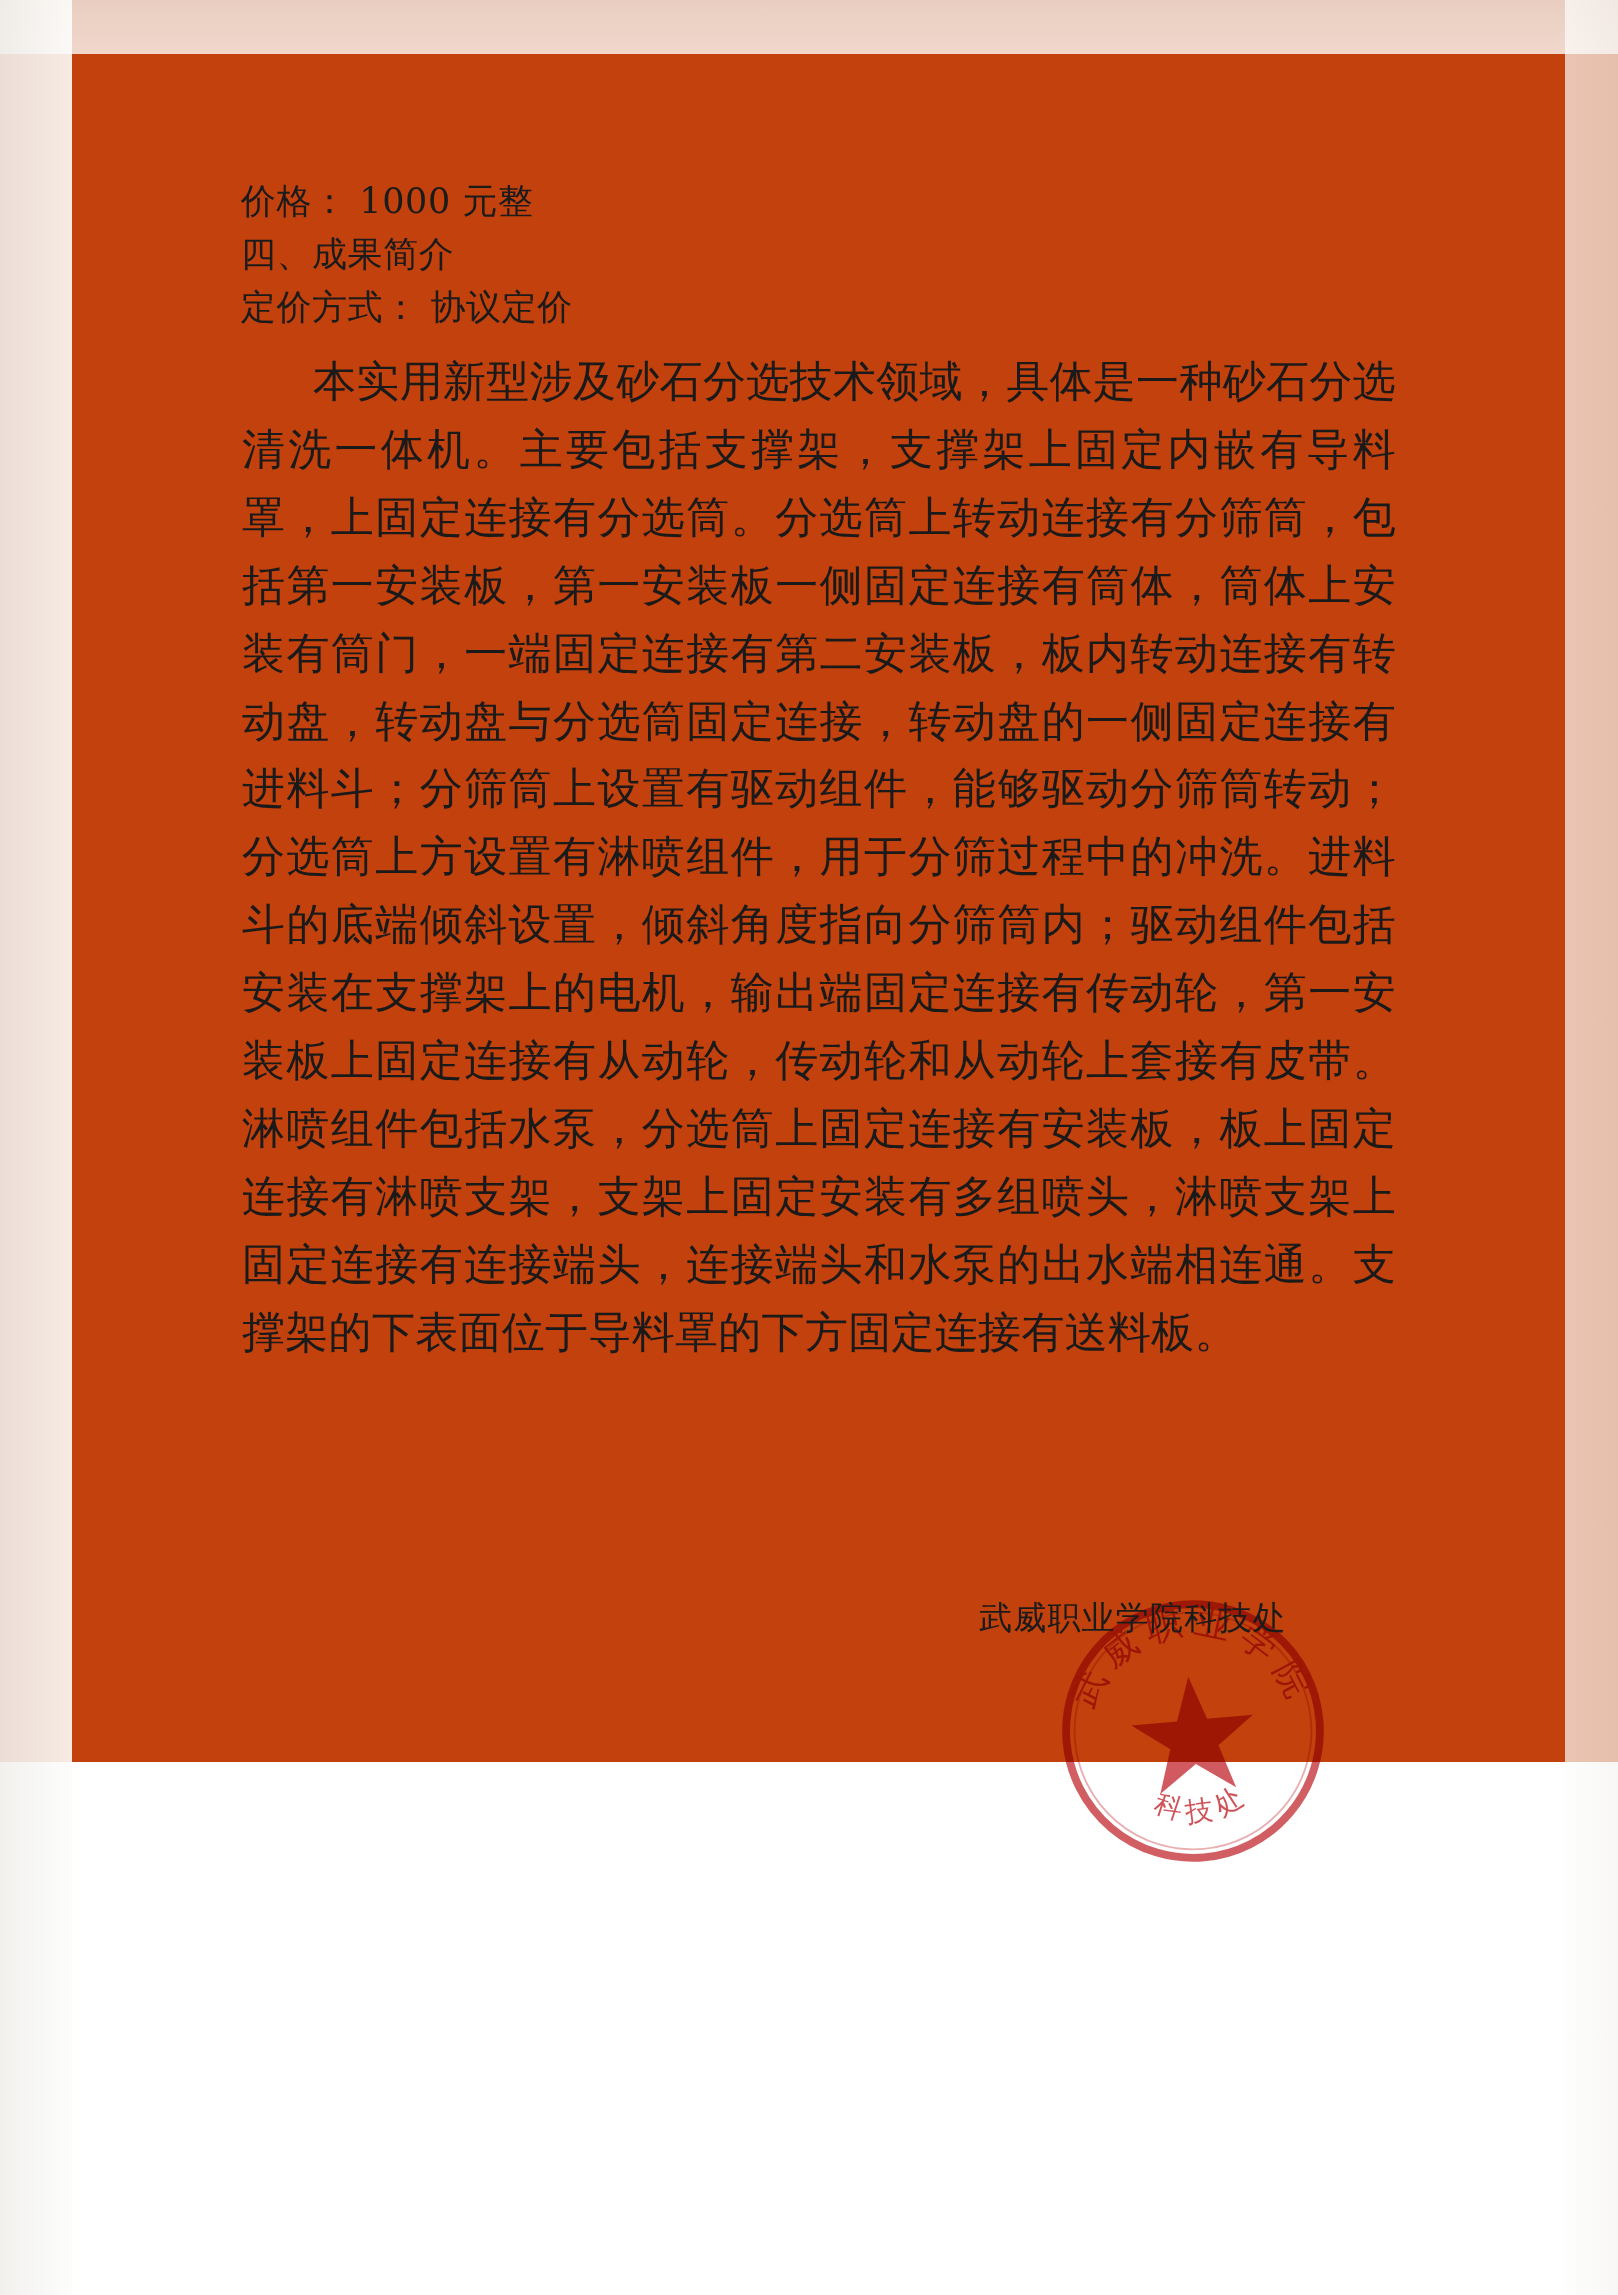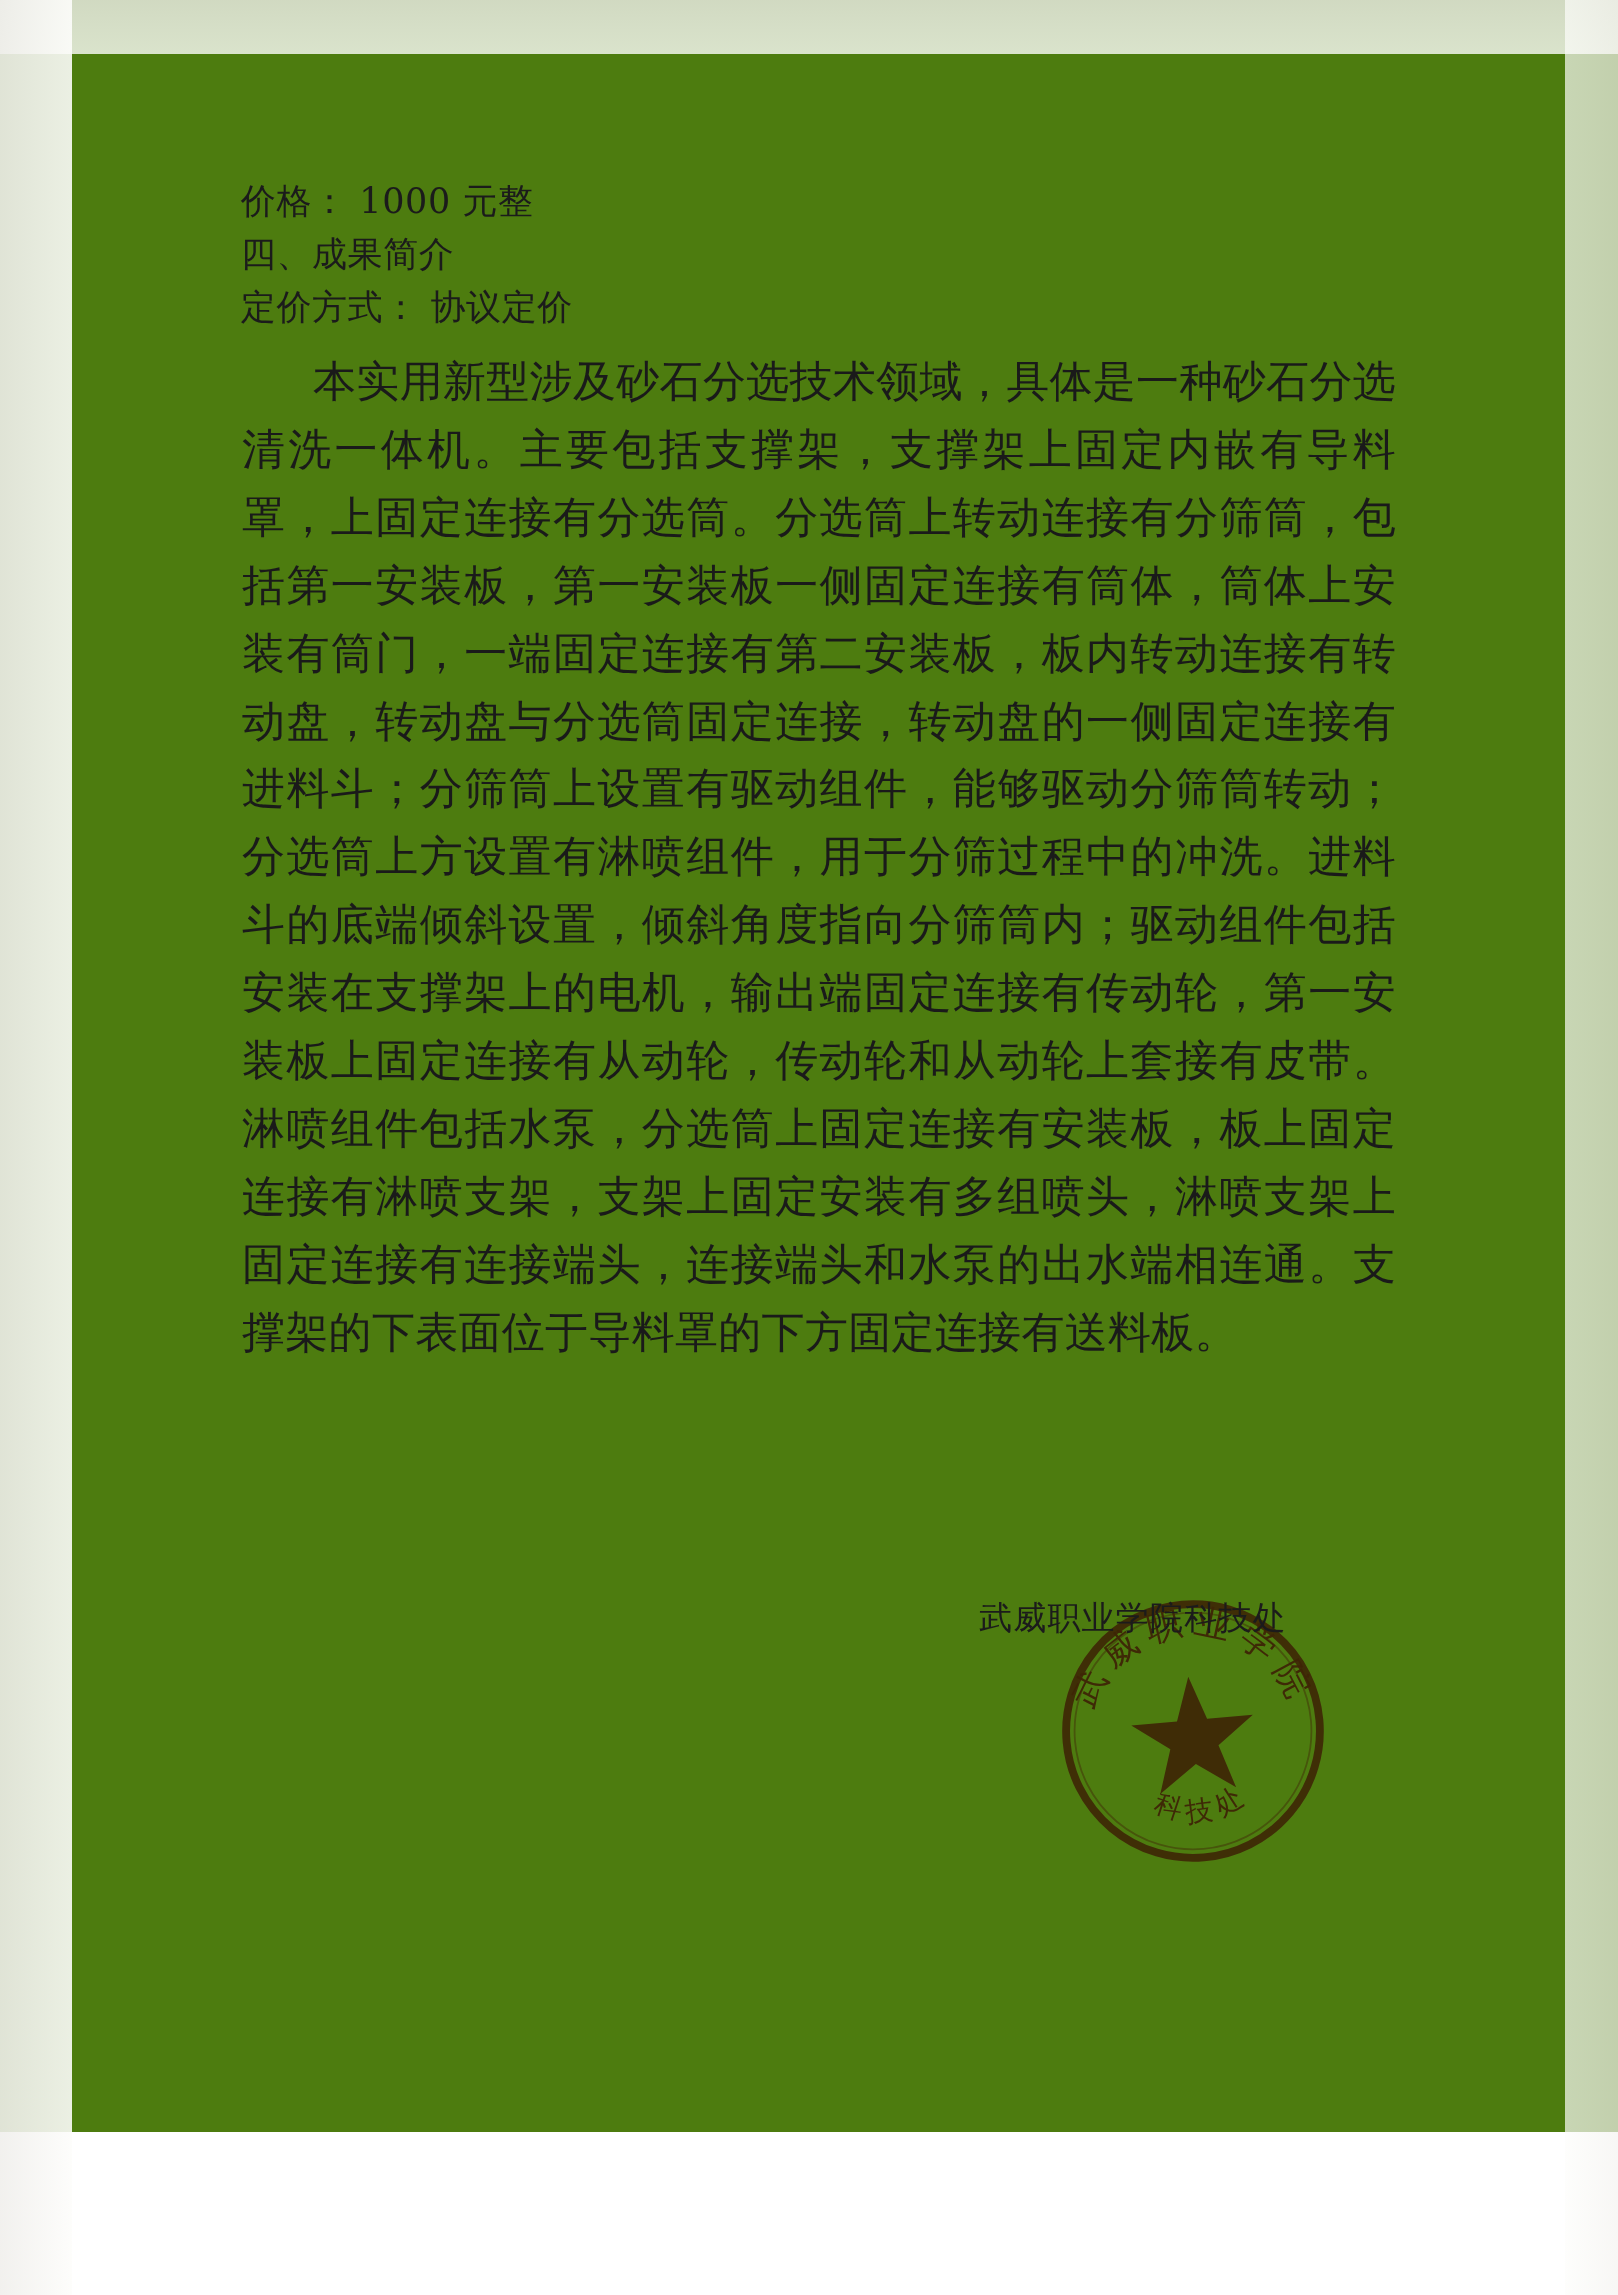--- a/index.html
+++ b/index.html
@@ -13,22 +13,22 @@
     position: relative;
     font-family: "DejaVu Serif", "Liberation Serif", serif;
     overflow: hidden;
   }
 
   
   .page {
     position: absolute;
     left: 0; top: 0;
     width: 1619px;
-    height: 2132px;
-    background: #4d7c0f;
+    height: 1762px;
+    background: #c2410c;
   }
 
   
   .scan-shade-left {
     position: absolute;
     left: 0; top: 0;
     width: 72px; height: 2295px;
     background: linear-gradient(to right, #f0efec 0%, #fdfdfb 100%);
     opacity: 0.9;
     pointer-events: none;

